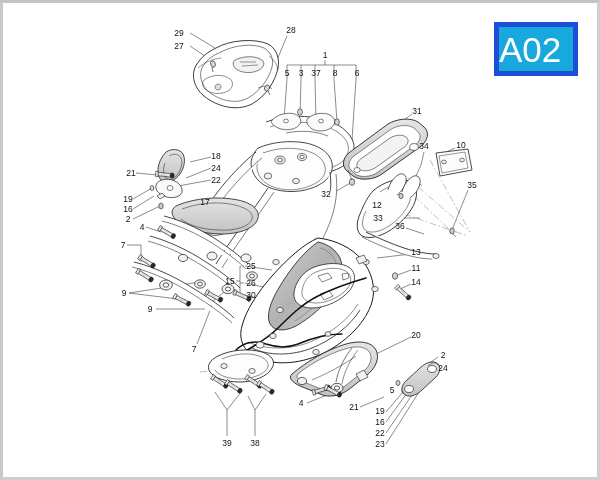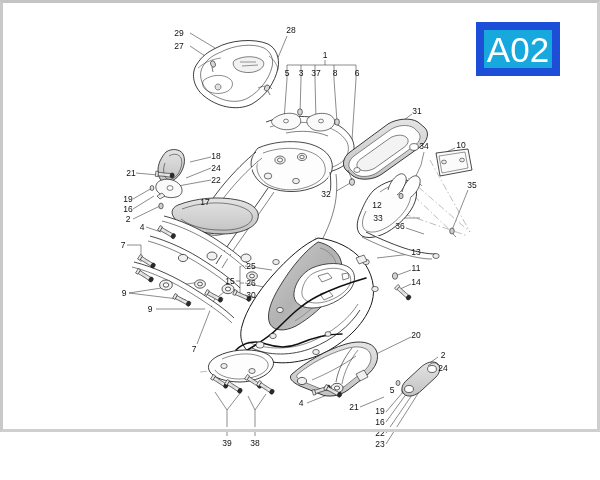--- a/index.html
+++ b/index.html
@@ -4,21 +4,21 @@
 <style>
   html, body {
     margin: 0; padding: 0;
     width: 600px; height: 480px;
     background: #ffffff;
     font-family: "Liberation Sans", sans-serif;
     overflow: hidden;
   }
   #page {
     position: relative;
-    width: 600px; height: 432px;
+    width: 600px; height: 480px;
     background: #ffffff;
     box-sizing: border-box;
   }
   
   #frame-border {
     position: absolute;
     left: 0; top: 0; right: 0; bottom: 0;
     border: 3px solid #cfcfcf;
     border-top-color: #c4c4c4;
     border-left-color: #c9c9c9;
@@ -28,28 +28,28 @@
   #frame-inner {
     position: absolute;
     left: 3px; top: 3px; right: 3px; bottom: 3px;
     border: 2px solid #ffffff;
     box-sizing: border-box;
     pointer-events: none;
   }
   
   #badge {
     position: absolute;
-    left: 476px; top: 22px;
+    left: 494px; top: 22px;
     width: 84px; height: 54px;
     background: #17a9dd;
-    border: 8px solid #1d4ed8;
+    border: 5px solid #1d4ed8;
     box-sizing: border-box;
     display: flex;
     align-items: center;
-    justify-content: center;
+    justify-content: flex-start;
   }
   #badge-label {
     color: #ffffff;
     font-size: 35px;
     font-family: "Liberation Sans", sans-serif;
     letter-spacing: 0px;
     line-height: 1;
   }
   #artwork { position: absolute; left:0; top:0; width:600px; height:480px; }
   .cl { font-family: "Liberation Sans", sans-serif; font-size: 8.5px; fill: #111111; }

